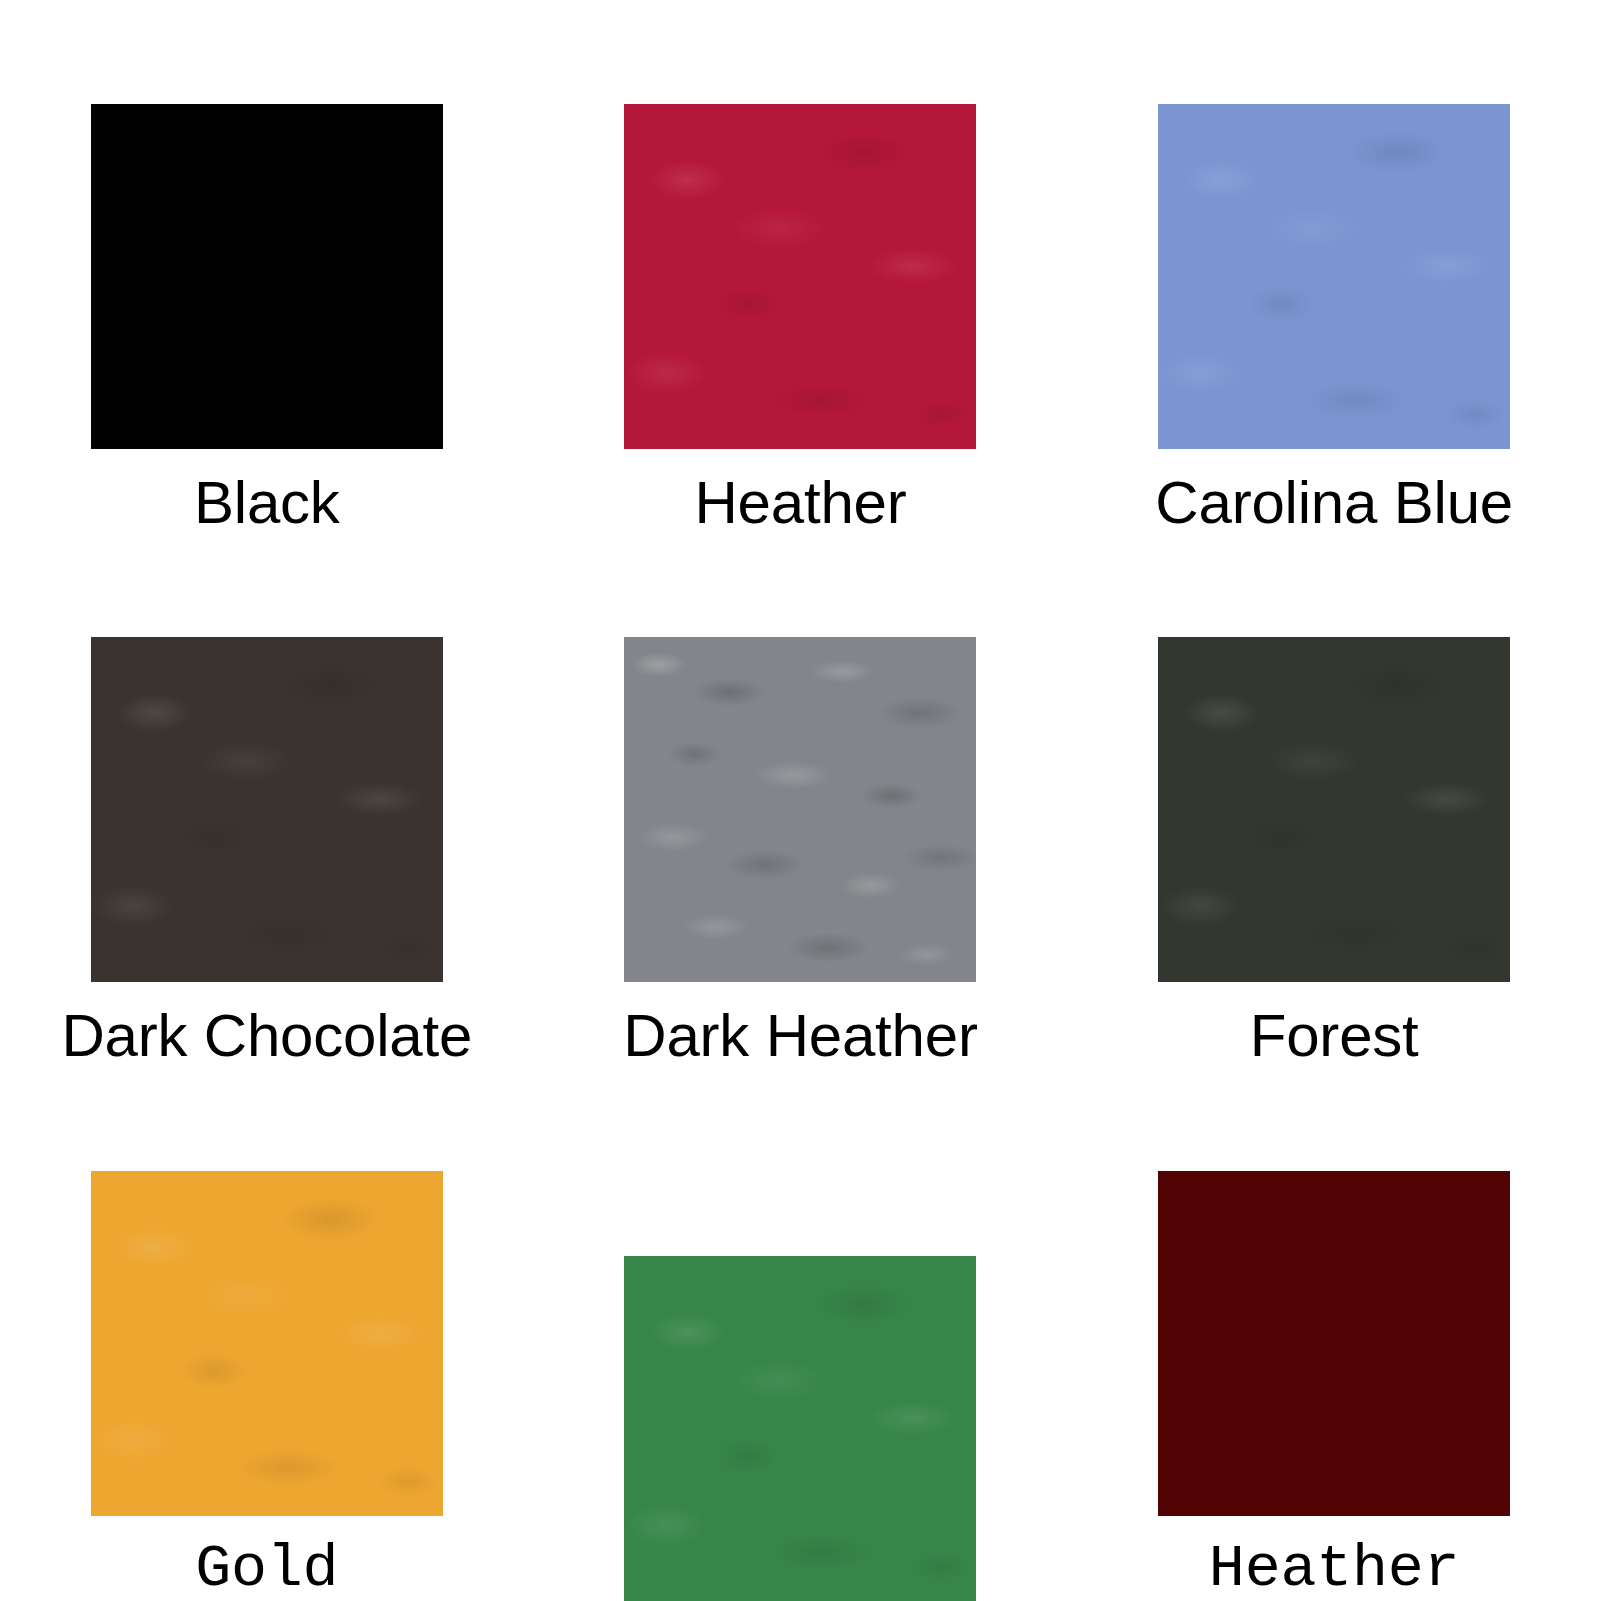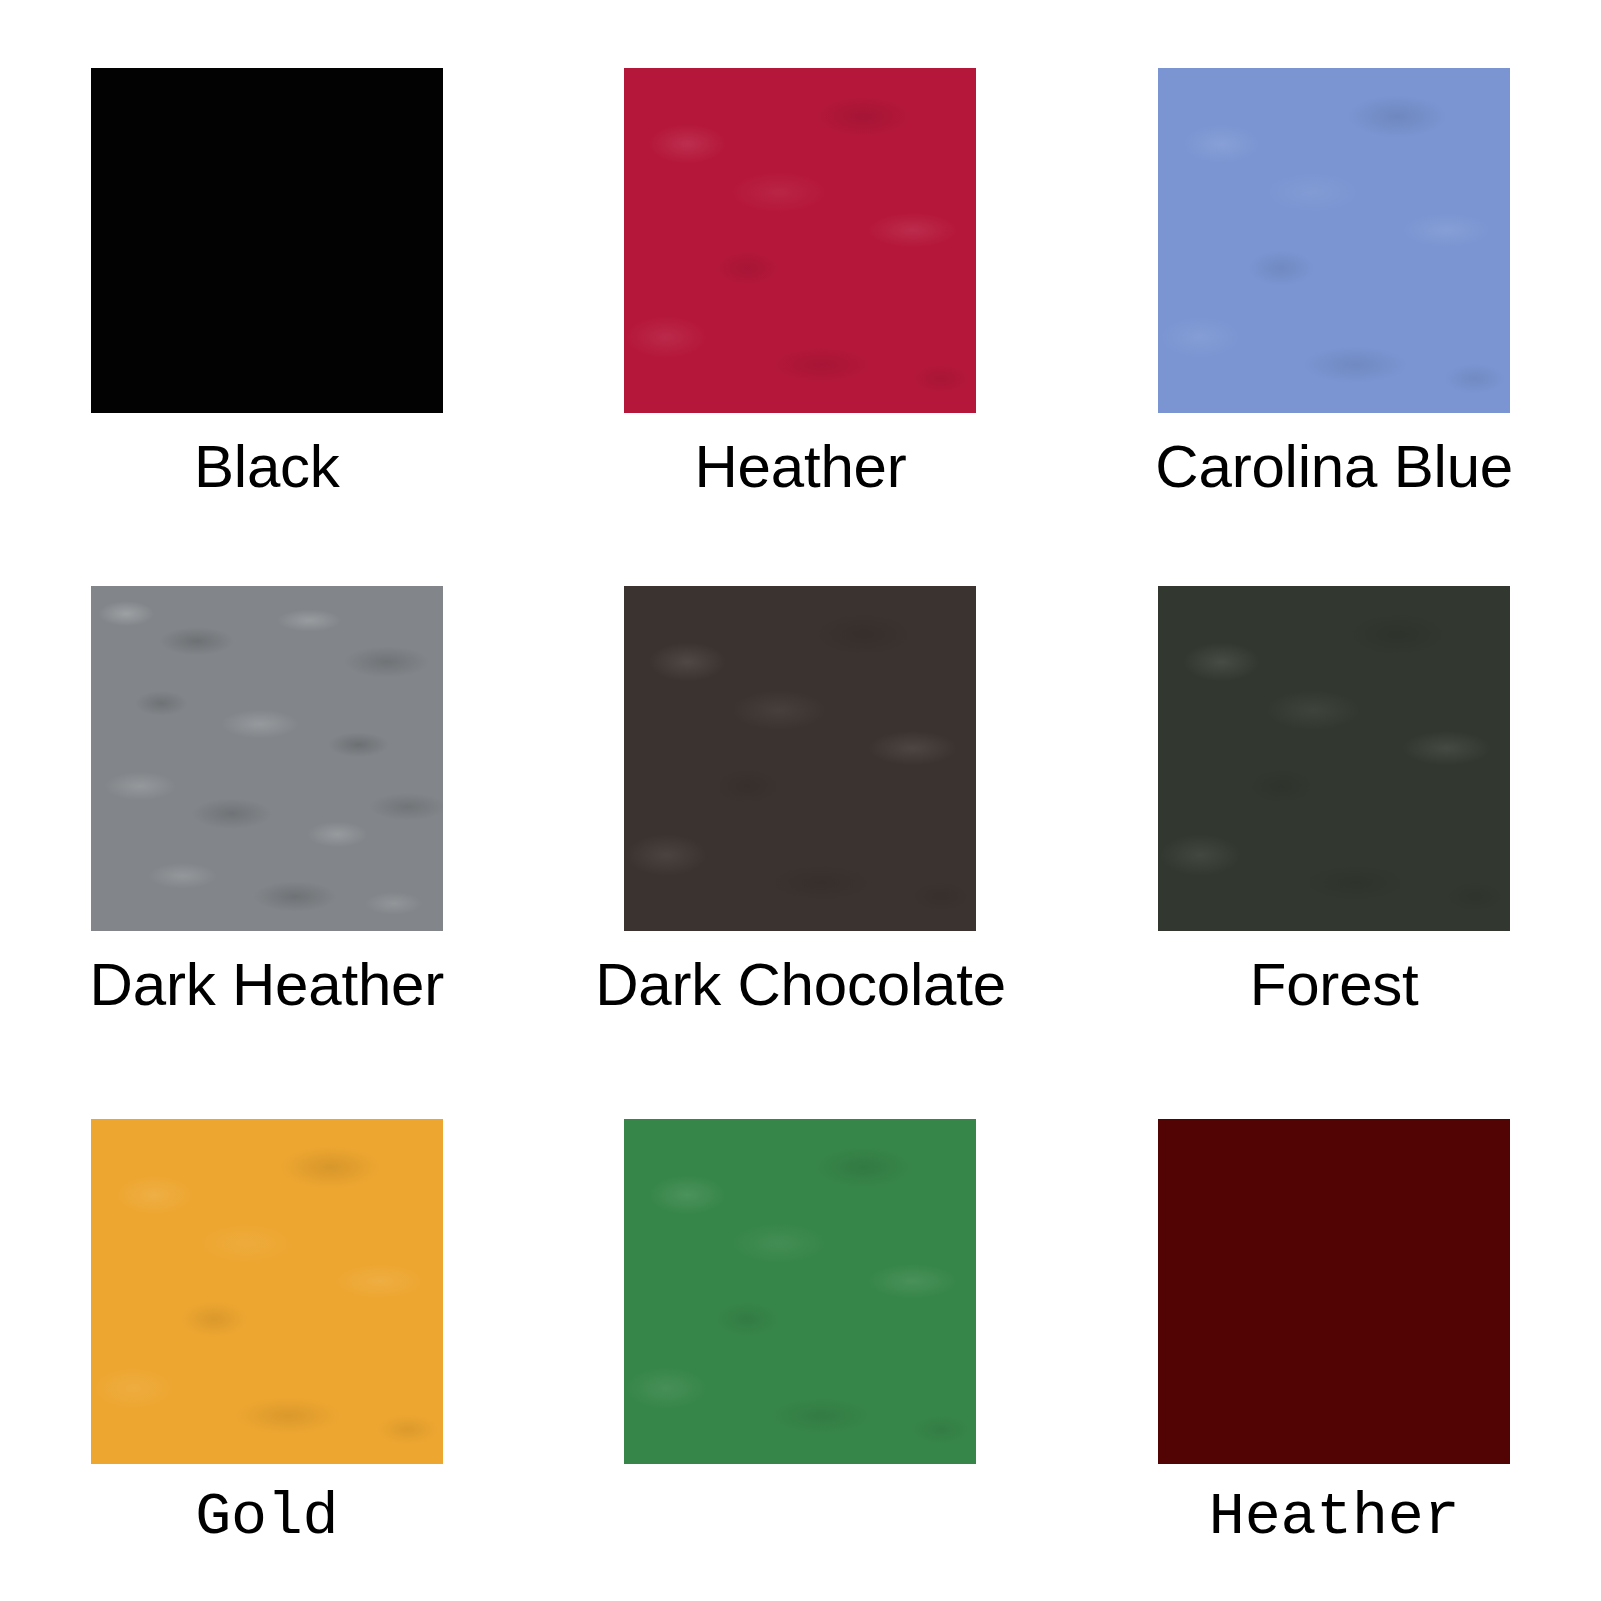--- a/index.html
+++ b/index.html
@@ -26,21 +26,21 @@
     row-gap: 0px;
     padding: 0;
     box-sizing: border-box;
   }
 
   .swatch-cell {
     position: relative;
     display: flex;
     flex-direction: column;
     align-items: center;
-    justify-content: flex-start;
+    justify-content: flex-end;
     box-sizing: border-box;
   }
 
   
   .swatch-cell.row-0 { padding-top: 68px; }
   .swatch-cell.row-1 { padding-top: 52px; }
   .swatch-cell.row-2 { padding-top: 52px; font-family: Liberation Mono, monospace; }
 
   .swatch-chip {
     width: 352px;
@@ -112,26 +112,26 @@
     </div>
     <div class="swatch-cell row-0">
       <div class="swatch-chip textured" style="background-color: rgb(181, 23, 58);"></div>
       <div class="swatch-label">Heather</div>
     </div>
     <div class="swatch-cell row-0">
       <div class="swatch-chip textured" style="background-color: rgb(122, 149, 210);"></div>
       <div class="swatch-label">Carolina Blue</div>
     </div>
     <div class="swatch-cell row-1">
+      <div class="swatch-chip textured" style="background-color: rgb(59, 51, 47);"></div>
+      <div class="swatch-label">Dark Chocolate</div>
+    </div>
+    <div class="swatch-cell row-1">
       <div class="swatch-chip heather" style="background-color: rgb(130, 134, 138);"></div>
       <div class="swatch-label">Dark Heather</div>
-    </div>
-    <div class="swatch-cell row-1">
-      <div class="swatch-chip textured" style="background-color: rgb(59, 51, 47);"></div>
-      <div class="swatch-label">Dark Chocolate</div>
     </div>
     <div class="swatch-cell row-1">
       <div class="swatch-chip textured" style="background-color: rgb(50, 56, 48);"></div>
       <div class="swatch-label">Forest</div>
     </div>
     <div class="swatch-cell row-2">
       <div class="swatch-chip textured" style="background-color: rgb(237, 166, 48);"></div>
       <div class="swatch-label">Gold</div>
     </div>
     <div class="swatch-cell row-2">

